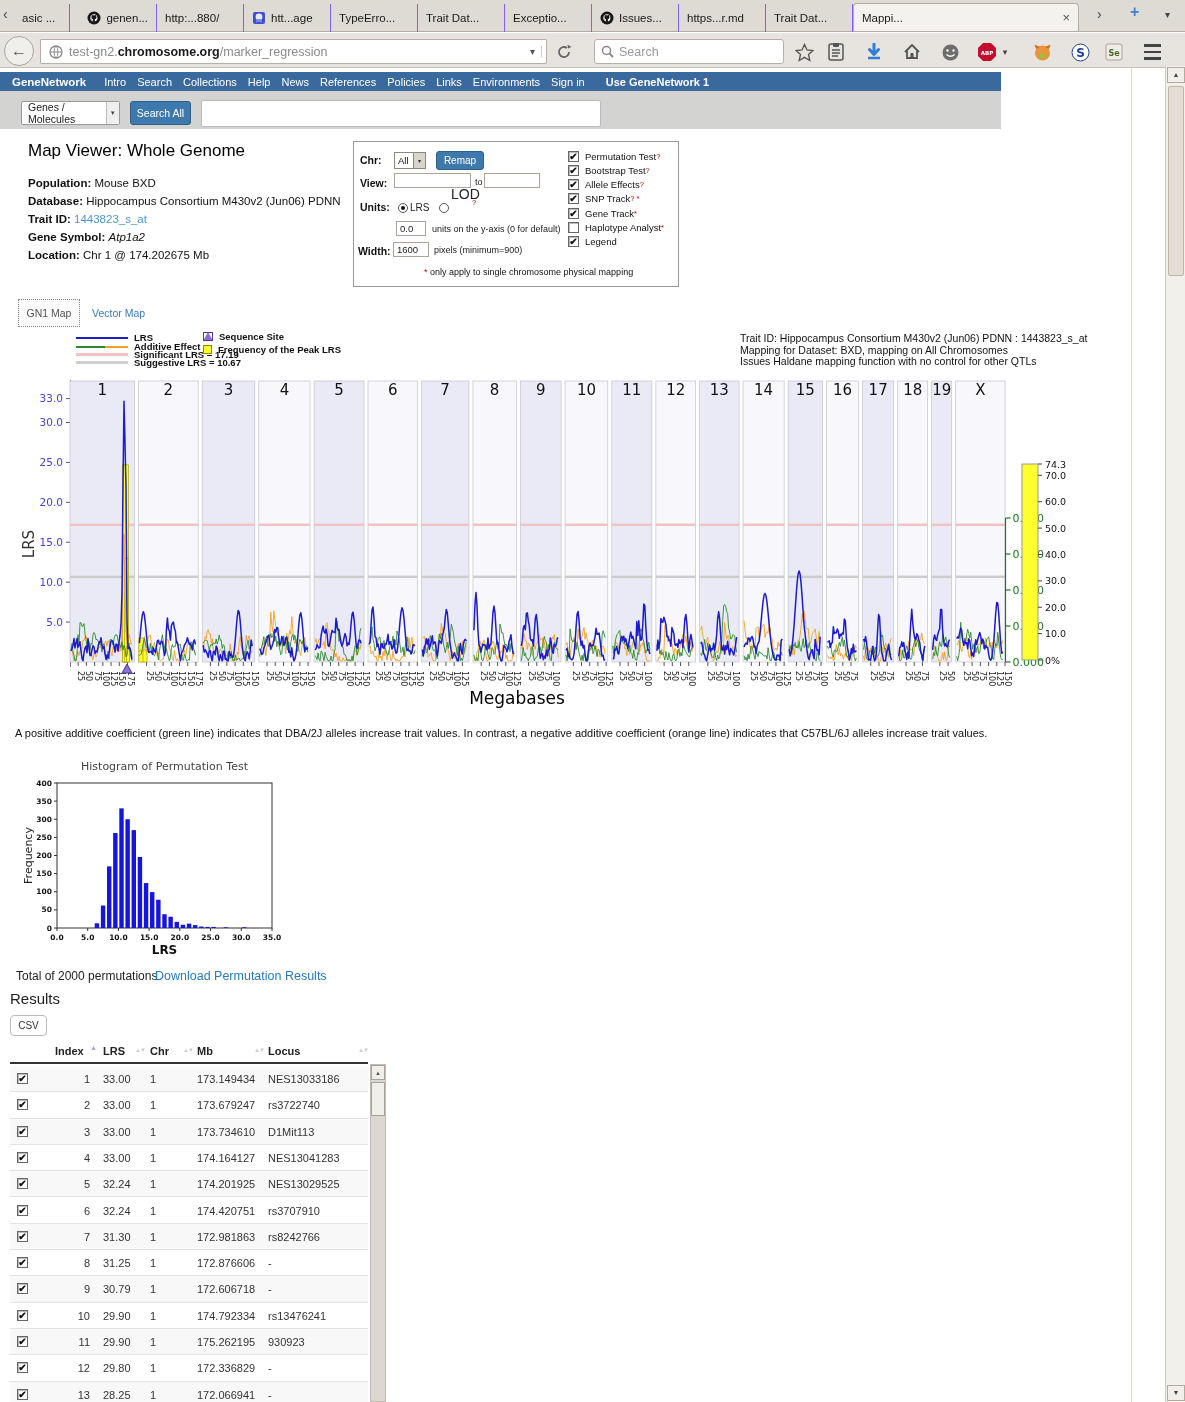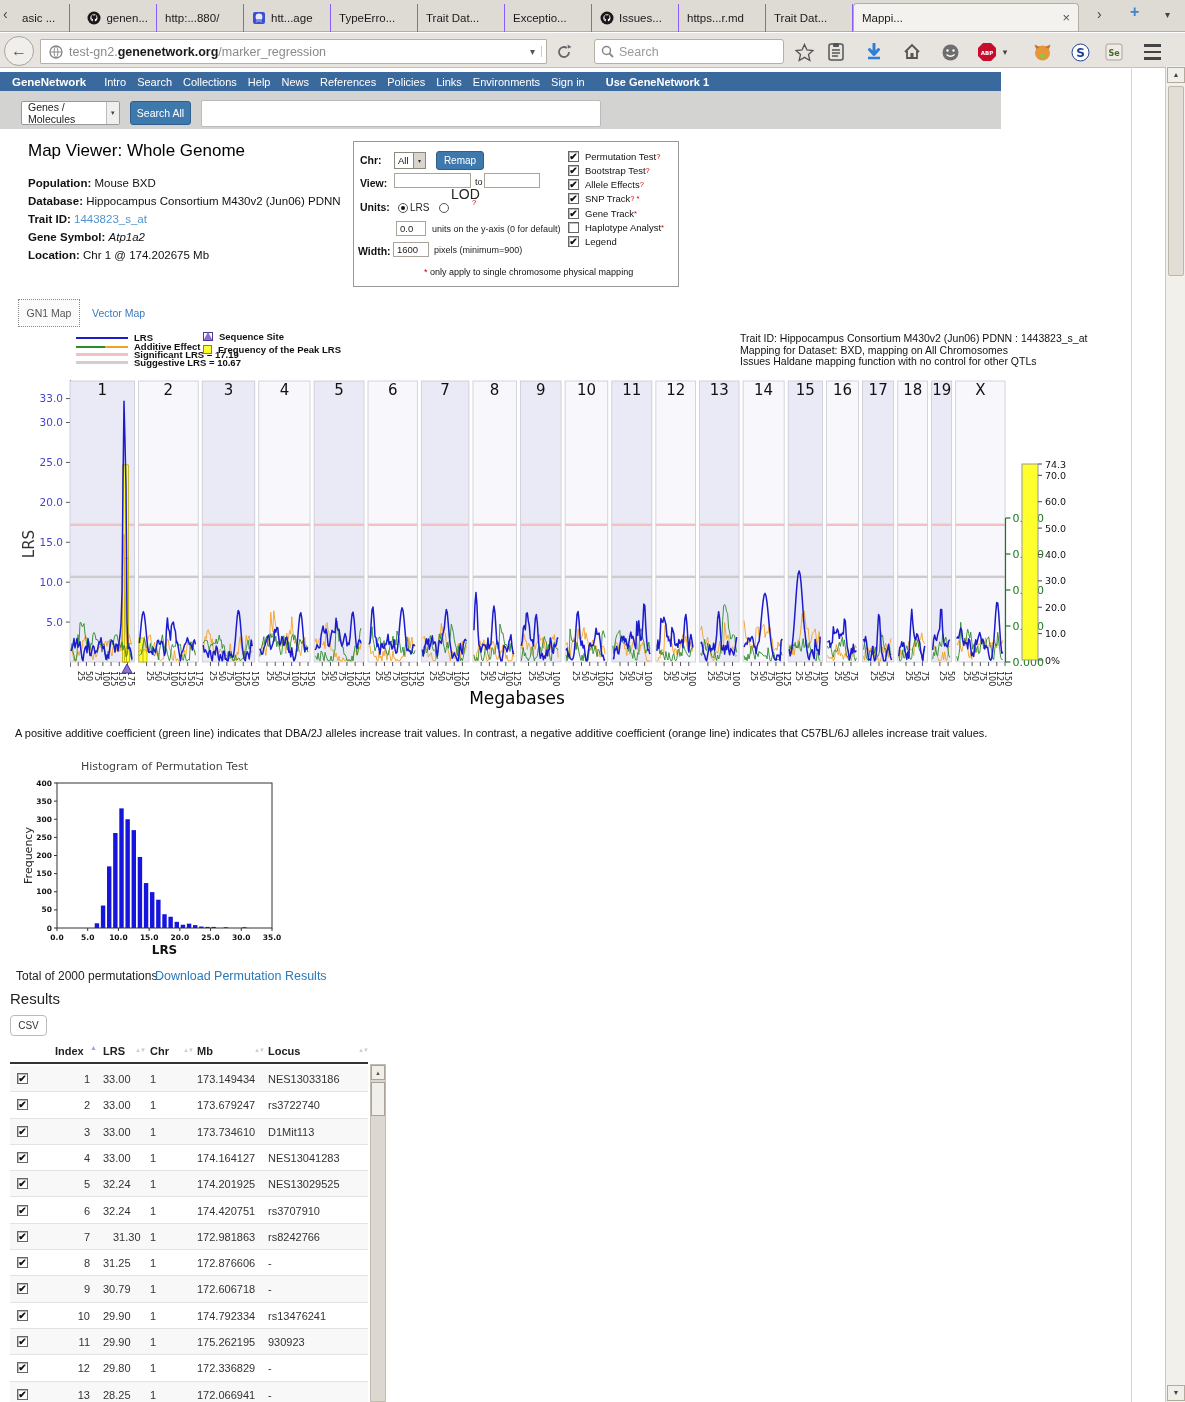--- a/index.html
+++ b/index.html
@@ -167,21 +167,21 @@
   </div>
 
   <div class="abs" id="toolbar"></div>
   <div class="abs" id="backbtn">←</div>
   <div class="abs" id="urlbox">
     <svg class="globe" viewBox="0 0 14 14">
         <circle cx="7" cy="7" r="6" fill="none" stroke="#888" stroke-width="1.3"></circle>
         <path d="M1 7h12M7 1c2.5 2.5 2.5 9.5 0 12M7 1c-2.5 2.5-2.5 9.5 0 12" fill="none" stroke="#888" stroke-width="1"></path>
       </svg>
     <span class="dim">test-gn2.</span>
-      <span class="host">genenetwork.org</span>
+      <span class="host">chromosome.org</span>
       <span class="dim">/marker_regression</span>
     <span class="caret">▾</span>
   </div>
   <div class="abs" id="reloadbtn">
     <svg width="18" height="18" viewBox="0 0 18 18" style="margin-top:4px">
         <path d="M14 9a5 5 0 1 1-2-4" fill="none" stroke="#666" stroke-width="1.8"></path>
         <path d="M12.5 1.5 L13 5.5 L16.5 4 Z" fill="#666"></path>
       </svg>
   </div>
   <div class="abs" id="searchbox">
@@ -899,21 +899,21 @@
           <span class="ckbox">✔</span>
           <div style="left: 38px; width: 42px; text-align: right;">6</div>
           <div style="left: 93px;">32.24</div>
           <div style="left: 140px;">1</div>
           <div style="left: 187px;">174.420751</div>
           <div style="left: 258px;">rs3707910</div>
         </div>
         <div class="trow" style="top: 181.8px; background: rgb(248, 248, 248);">
           <span class="ckbox">✔</span>
           <div style="left: 38px; width: 42px; text-align: right;">7</div>
-          <div style="left: 93px; margin-left: 10px;">31.30</div>
+          <div style="left: 93px;">31.30</div>
           <div style="left: 140px;">1</div>
           <div style="left: 187px;">172.981863</div>
           <div style="left: 258px;">rs8242766</div>
         </div>
         <div class="trow" style="top: 208.1px; background: rgb(255, 255, 255);">
           <span class="ckbox">✔</span>
           <div style="left: 38px; width: 42px; text-align: right;">8</div>
           <div style="left: 93px;">31.25</div>
           <div style="left: 140px;">1</div>
           <div style="left: 187px;">172.876606</div>

